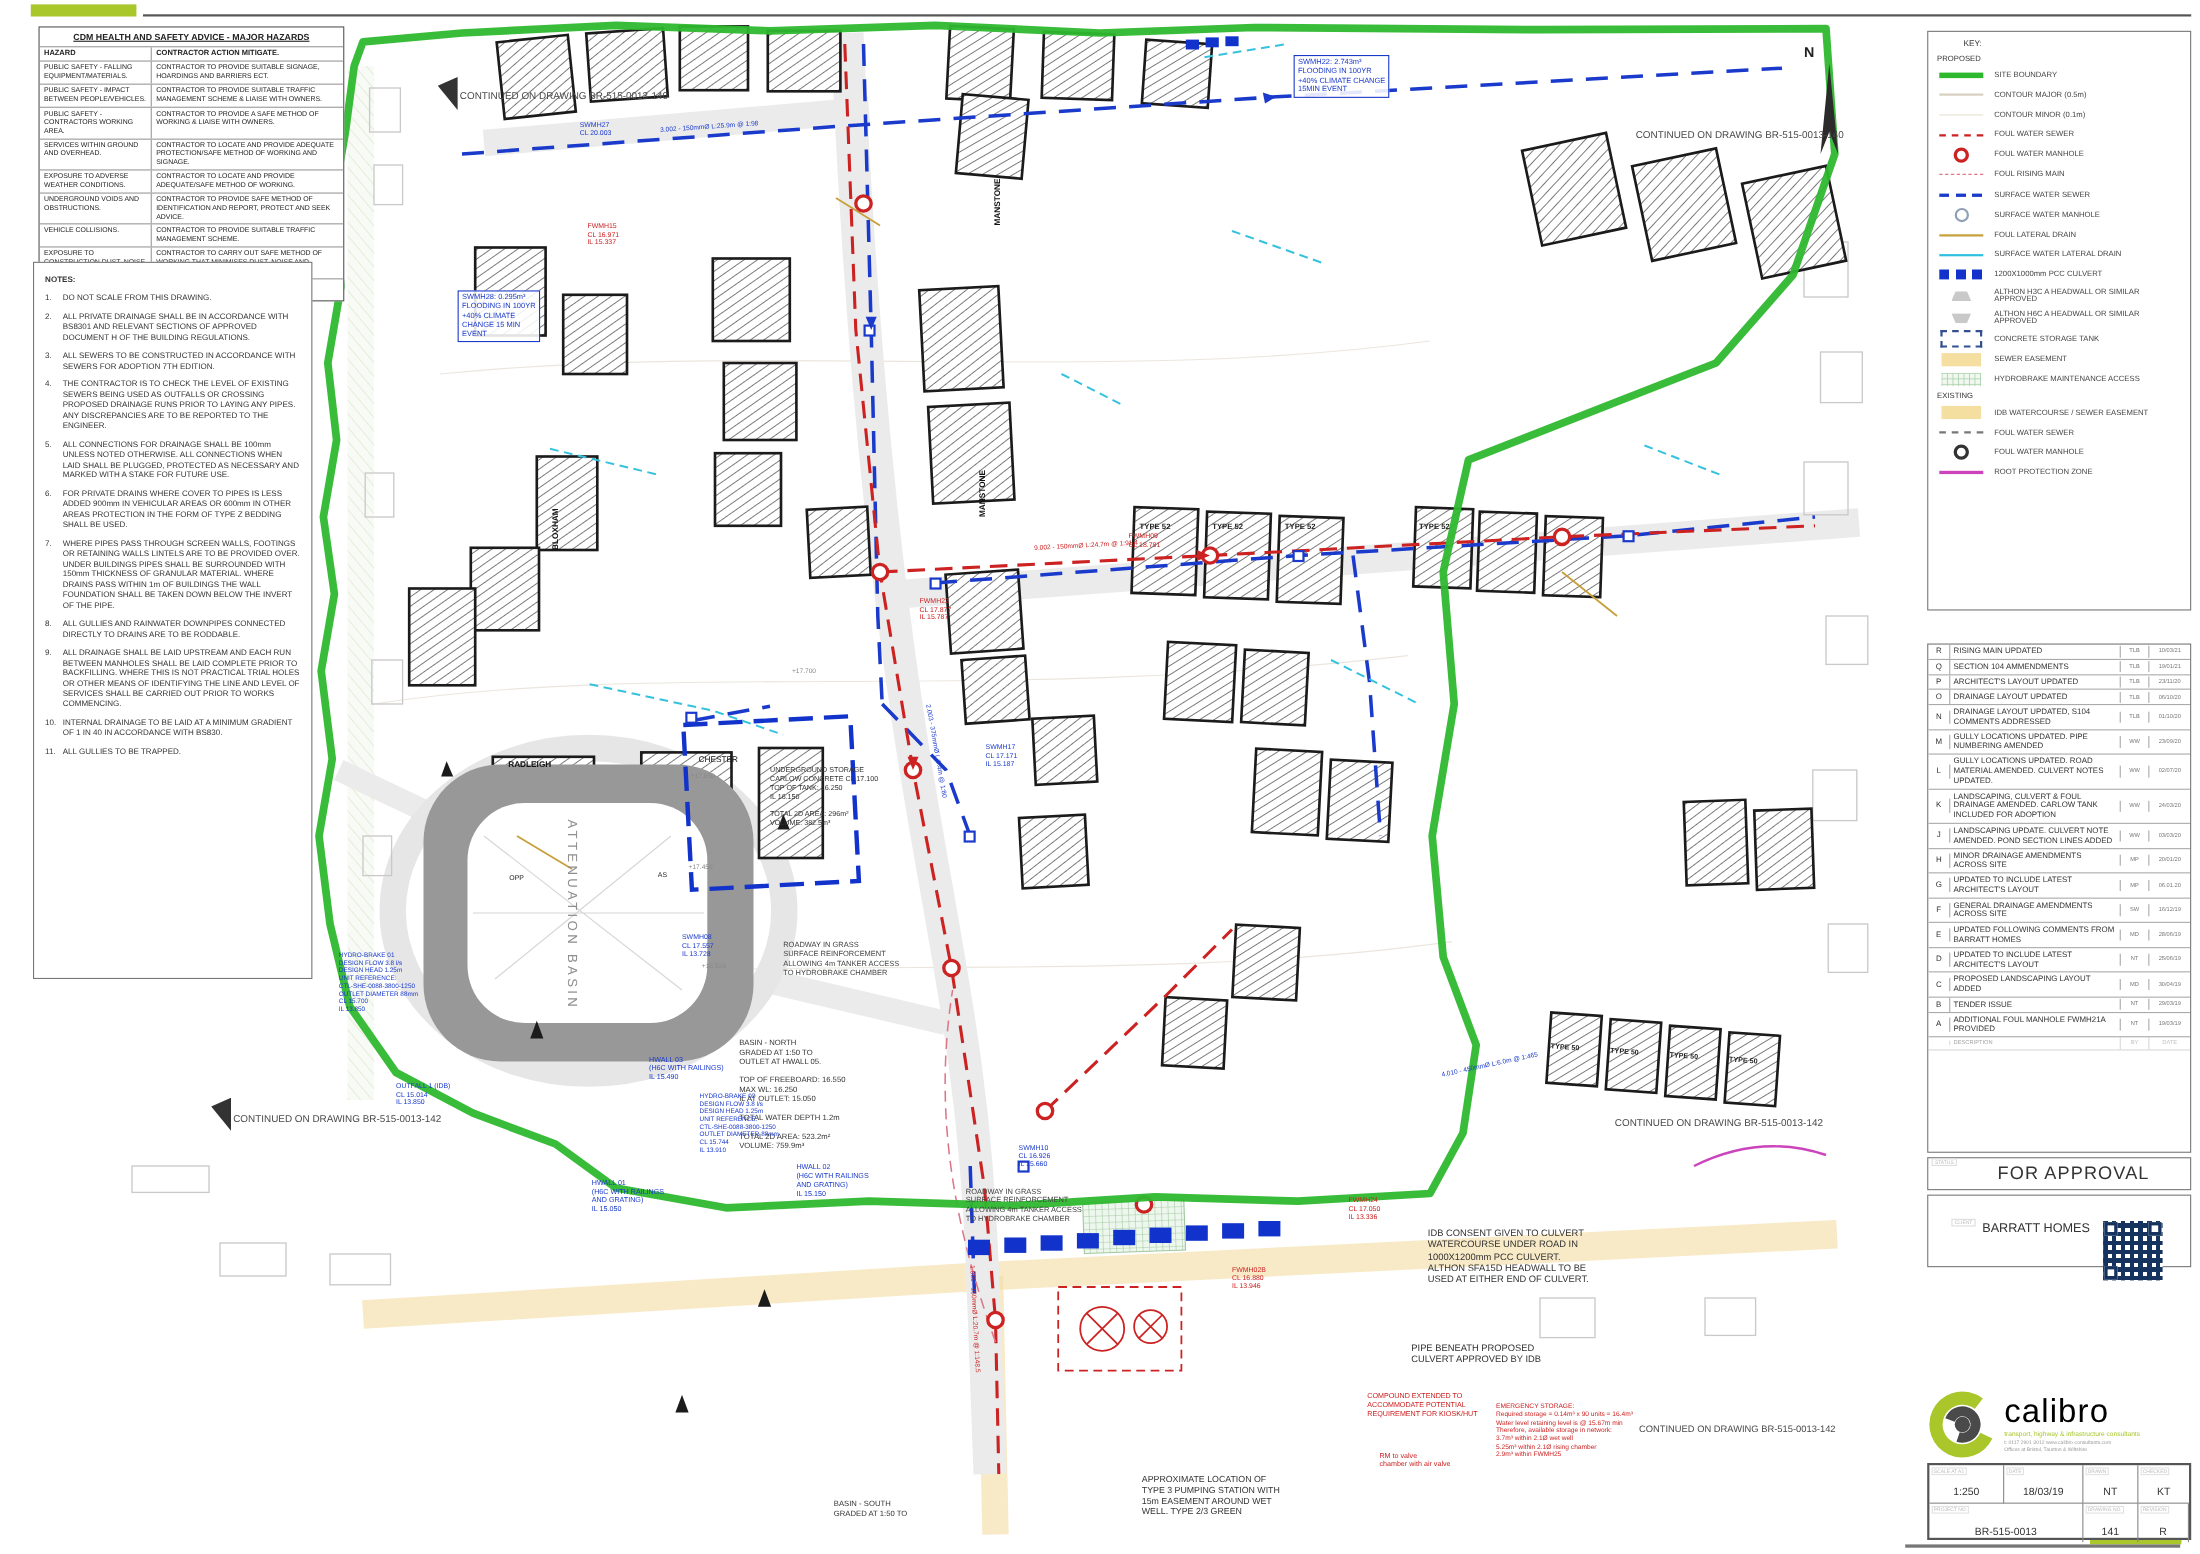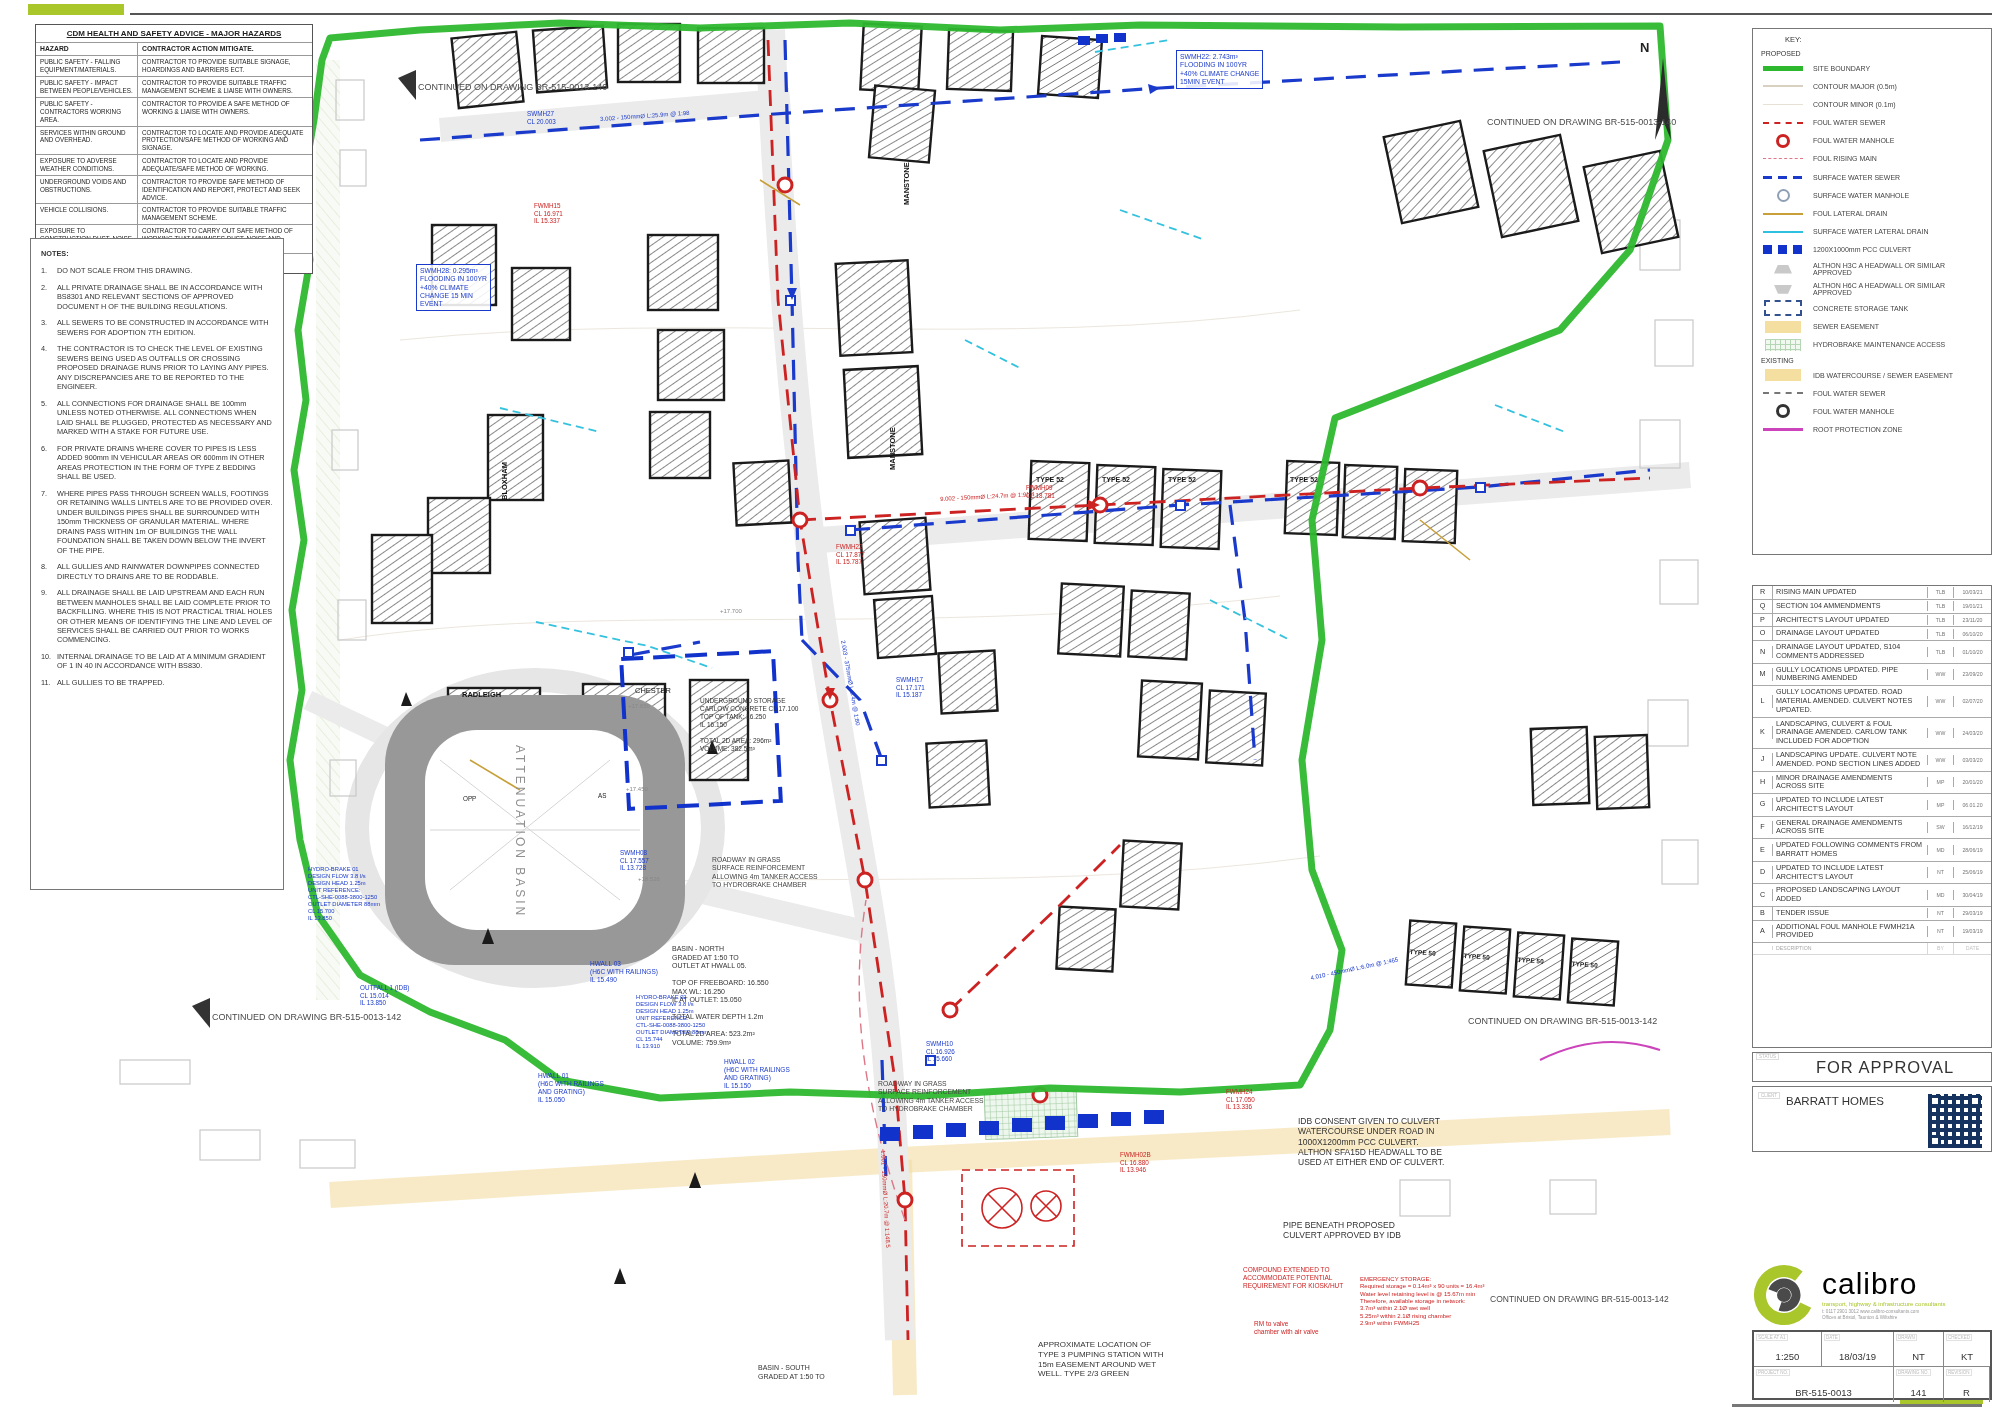--- a/index.html
+++ b/index.html
@@ -65,21 +65,21 @@
   .rev-row>span{padding:2px 3px;line-height:1.22;}
   .rev-row>span:nth-child(1){border-right:1px solid #aaa;text-align:center;}
   .rev-row>span:nth-child(3),.rev-row>span:nth-child(4){border-left:1px solid #aaa;font-size:5.2px;color:#777;text-align:center;}
   .rev-head{opacity:.45;font-size:5.2px;}
 
   .approval{left:1752px;top:1052px;width:240px;height:30px;border:1px solid #777;display:flex;align-items:center;}
   .approval .faint-lab{margin-left:3px;}
   .approval .app-text{flex:1;text-align:center;font-size:16.5px;letter-spacing:1px;color:#333;}
   .faint-lab{font-size:4.5px;color:#bbb;border:1px solid #ddd;padding:0 2px;align-self:flex-start;}
 
-  .client{left:1752px;top:1086px;width:240px;height:66px;border:1px solid #777;padding:5px;display:flex;}
+  .client{left:1752px;top:1086px;width:240px;height:66px;border:1px solid #777;padding:21px;display:flex;}
   .client .cl-name{font-size:11.5px;color:#333;margin:3px 0 0 6px;flex:1;}
   .qr{position:relative;width:54px;height:54px;margin:2px 4px 0 0;
       background:repeating-linear-gradient(0deg,#16335f 0 4px,transparent 4px 8px),repeating-linear-gradient(90deg,#16335f 0 4px,#fff 4px 8px);}
   .qr .f{position:absolute;width:12px;height:12px;border:3px solid #16335f;background:#fff;box-sizing:border-box;}
   .qr .f1{left:1px;top:1px;} .qr .f2{right:1px;top:1px;} .qr .f3{left:1px;bottom:1px;}
 
   .project{left:1752px;top:1158px;width:240px;height:100px;border:1px solid #777;padding:4px;}
   .project .blk{display:flex;margin-bottom:10px;}
   .project .p-text{font-size:11px;line-height:1.25;color:#333;margin-left:8px;white-space:pre-line;}
 

